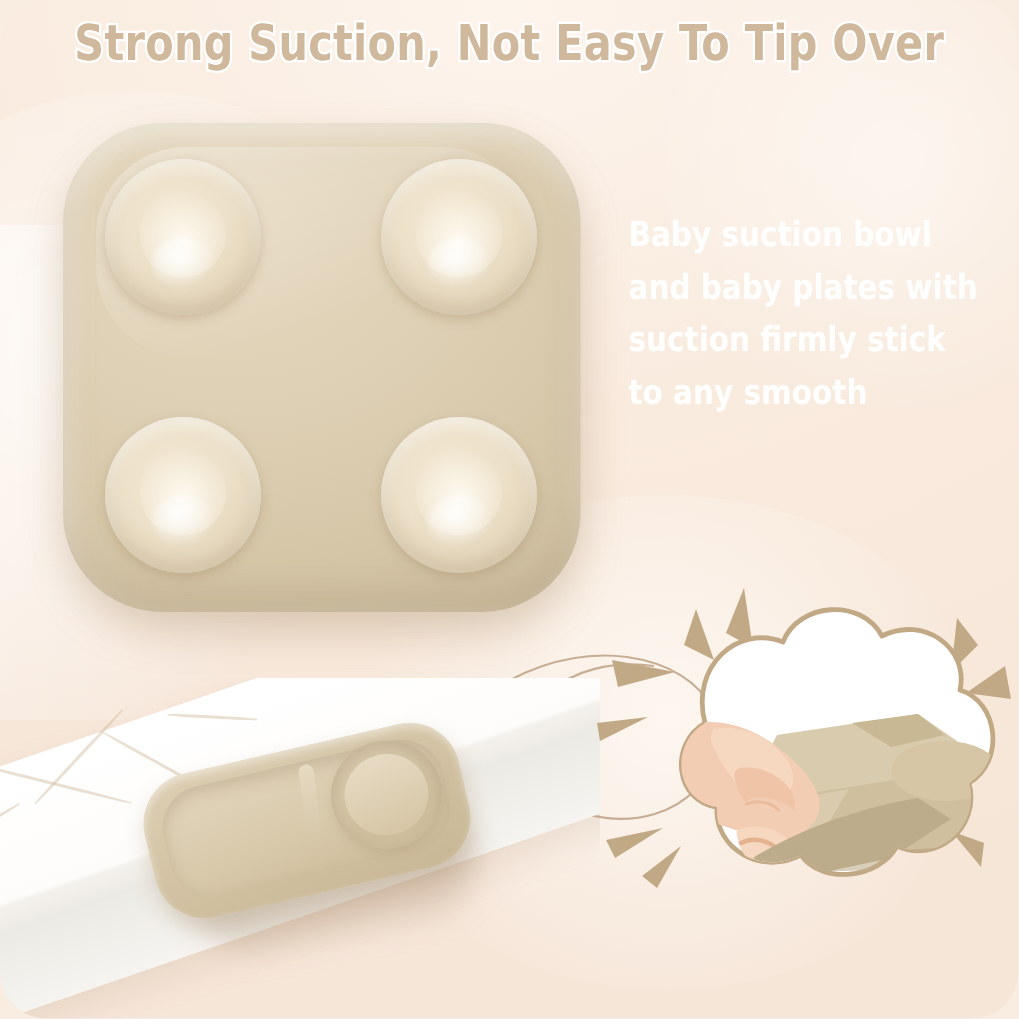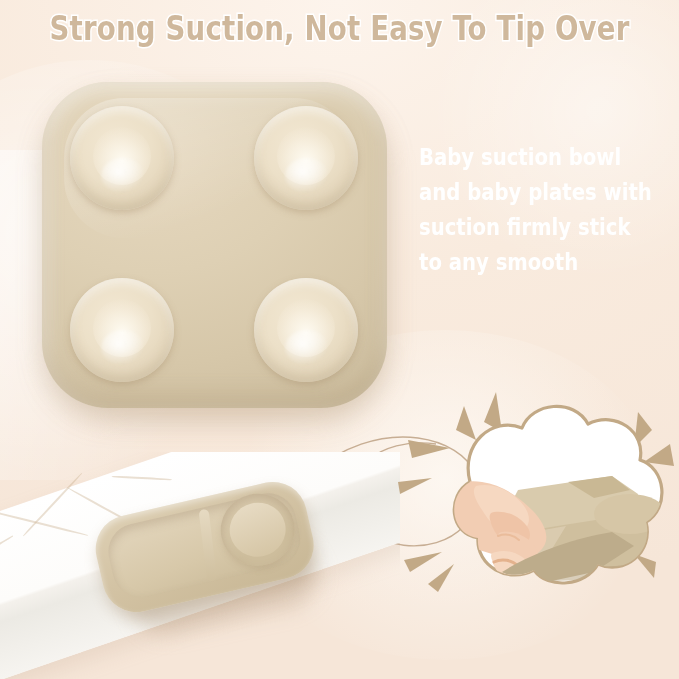--- a/index.html
+++ b/index.html
@@ -5,20 +5,21 @@
   html,body{margin:0;padding:0;}
   body{
     width:679px;height:679px;overflow:hidden;
     font-family:"Liberation Sans",sans-serif;
     background:#f9ece1;
   }
   #stage{
     position:relative;width:679px;height:679px;overflow:hidden;
     background:
       radial-gradient(120% 90% at 50% 0%, #fdf4ec 0%, #f9ebde 45%, #f6e6d8 100%);
+    border-radius: 31px;
   }
 
   
   .bg-blob{position:absolute;border-radius:50%;pointer-events:none;}
   .blob-a{left:-120px;top:60px;width:420px;height:420px;
     background:radial-gradient(circle at 40% 40%, rgba(255,255,255,.55), rgba(255,255,255,0) 70%);}
   .blob-b{left:230px;top:330px;width:430px;height:330px;
     background:radial-gradient(circle at 50% 45%, rgba(255,252,248,.75), rgba(255,252,248,0) 72%);}
   .blob-c{right:-90px;top:-60px;width:340px;height:340px;
     background:radial-gradient(circle at 50% 50%, rgba(255,255,255,.45), rgba(255,255,255,0) 70%);}

